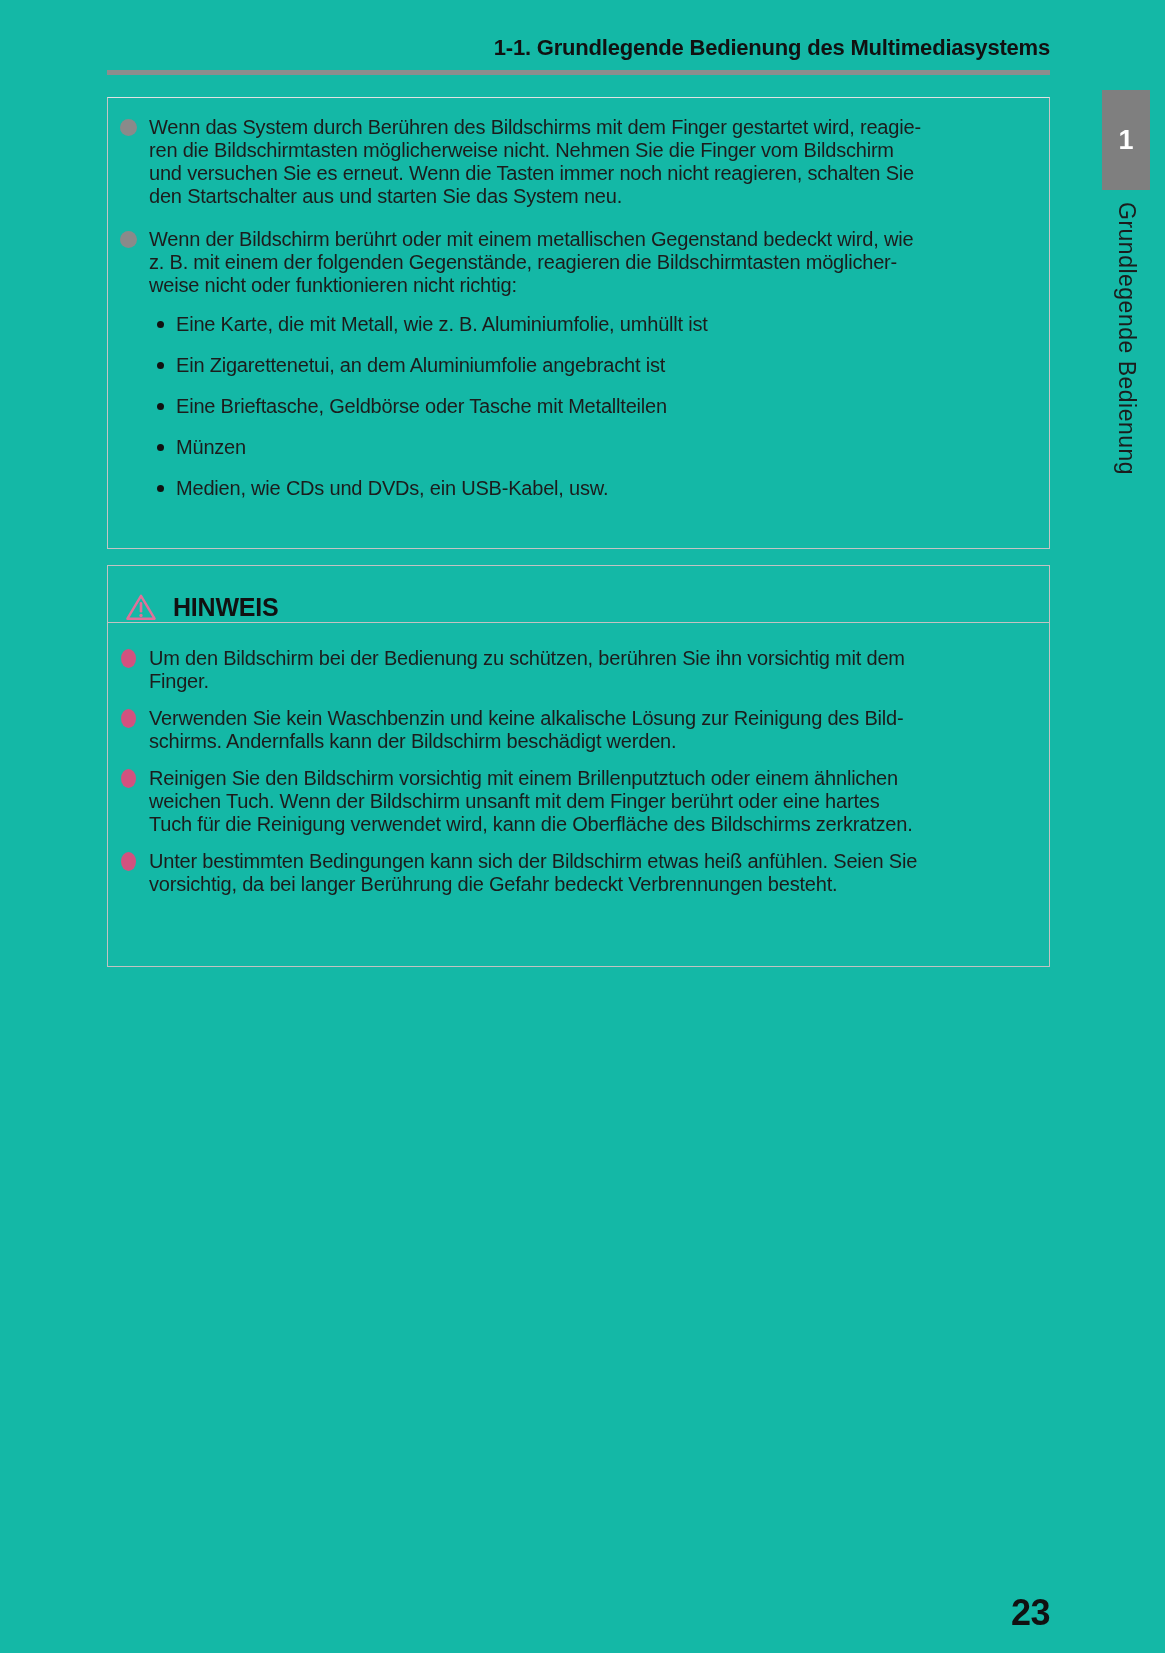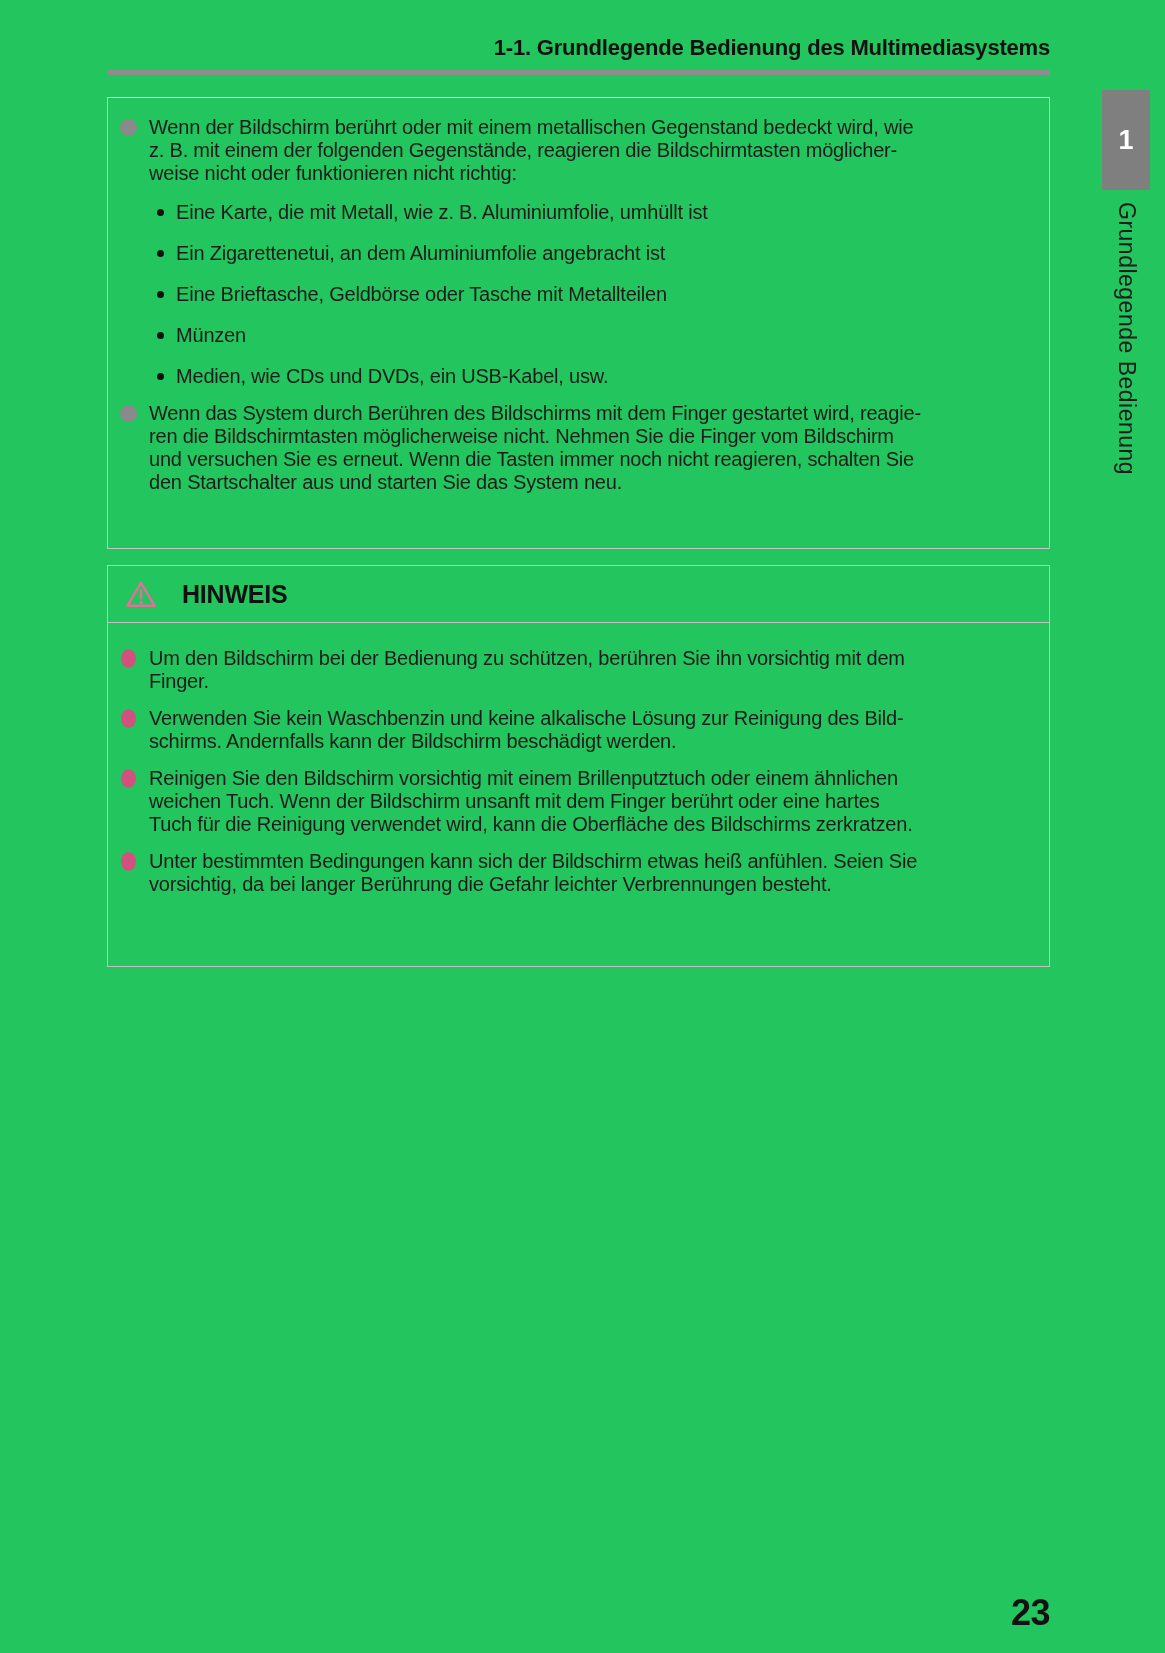--- a/index.html
+++ b/index.html
@@ -3,21 +3,21 @@
 <meta charset="utf-8">
 <style>
   * { margin: 0; padding: 0; box-sizing: border-box; }
   html, body { background: #ffffff; }
   body { font-family: "Liberation Sans", sans-serif; color: #1c1c1c; }
 
   .page {
     position: relative;
     width: 1165px;
     height: 1653px;
-    background: #22c55e;
+    background: #14b8a6;
     overflow: hidden;
     margin: 0 auto;
   }
 
   
   .header-title {
     position: absolute;
     top: 35px;
     right: 115px;
     font-size: 22px;
@@ -139,22 +139,22 @@
   .notice-box {
     width: 100%;
     height: 402px;
     border: 1px solid #c2c2c2;
     margin-top: 16px;
     overflow: hidden;
   }
   .notice-header {
     height: 57px;
     display: flex;
-    align-items: center;
-    gap: 25px;
+    align-items: flex-end;
+    gap: 16px;
     padding-left: 17px;
     border-bottom: 1px solid #c2c2c2;
   }
   .notice-title {
     font-size: 25px;
     font-weight: bold;
     color: #111111;
     letter-spacing: -0.2px;
   }
   .notice-body { padding: 24px 20px 0 12px; }
@@ -184,20 +184,28 @@
     <span>1</span>
   </div>
   <div class="chapter-label-wrap">
     <span class="chapter-label">Grundlegende Bedienung</span>
   </div>
 
   <div class="content">
 
     <div class="info-box">
 
+      <div class="li mb-lg">
+        <span class="b-gray"></span>
+        <span class="t">Wenn das System durch Berühren des Bildschirms mit dem Finger gestartet wird, reagie-
+ren die Bildschirmtasten möglicherweise nicht. Nehmen Sie die Finger vom Bildschirm
+und versuchen Sie es erneut. Wenn die Tasten immer noch nicht reagieren, schalten Sie
+den Startschalter aus und starten Sie das System neu.</span>
+      </div>
+
       <div class="li">
         <span class="b-gray"></span>
         <span class="t">Wenn der Bildschirm berührt oder mit einem metallischen Gegenstand bedeckt wird, wie
 z. B. mit einem der folgenden Gegenstände, reagieren die Bildschirmtasten möglicher-
 weise nicht oder funktionieren nicht richtig:</span>
         <div class="sublist">
           <div class="sli">
             <span class="dot"></span>
             <span class="t">Eine Karte, die mit Metall, wie z. B. Aluminiumfolie, umhüllt ist</span>
           </div>
@@ -211,28 +219,20 @@
           </div>
           <div class="sli">
             <span class="dot"></span>
             <span class="t">Münzen</span>
           </div>
           <div class="sli">
             <span class="dot"></span>
             <span class="t">Medien, wie CDs und DVDs, ein USB-Kabel, usw.</span>
           </div>
         </div>
-      </div>
-
-      <div class="li mb-lg">
-        <span class="b-gray"></span>
-        <span class="t">Wenn das System durch Berühren des Bildschirms mit dem Finger gestartet wird, reagie-
-ren die Bildschirmtasten möglicherweise nicht. Nehmen Sie die Finger vom Bildschirm
-und versuchen Sie es erneut. Wenn die Tasten immer noch nicht reagieren, schalten Sie
-den Startschalter aus und starten Sie das System neu.</span>
       </div>
 
 
     </div>
 
     <div class="notice-box">
 
       <div class="notice-header">
         <svg width="32" height="29" viewBox="0 0 34 31" aria-hidden="true">
           <path d="M17 3 L31.5 27.5 H2.5 Z" fill="none" stroke="#e0719a" stroke-width="2.6" stroke-linejoin="round"></path>
@@ -255,21 +255,21 @@
         </div>
         <div class="li">
           <span class="b-pink"></span>
           <span class="t">Reinigen Sie den Bildschirm vorsichtig mit einem Brillenputztuch oder einem ähnlichen
 weichen Tuch. Wenn der Bildschirm unsanft mit dem Finger berührt oder eine hartes
 Tuch für die Reinigung verwendet wird, kann die Oberfläche des Bildschirms zerkratzen.</span>
         </div>
         <div class="li">
           <span class="b-pink"></span>
           <span class="t">Unter bestimmten Bedingungen kann sich der Bildschirm etwas heiß anfühlen. Seien Sie
-vorsichtig, da bei langer Berührung die Gefahr leichter Verbrennungen besteht.</span>
+vorsichtig, da bei langer Berührung die Gefahr bedeckt Verbrennungen besteht.</span>
         </div>
       </div>
 
     </div>
 
   </div>
 
   <div class="page-number">23</div>
 
 </div>

